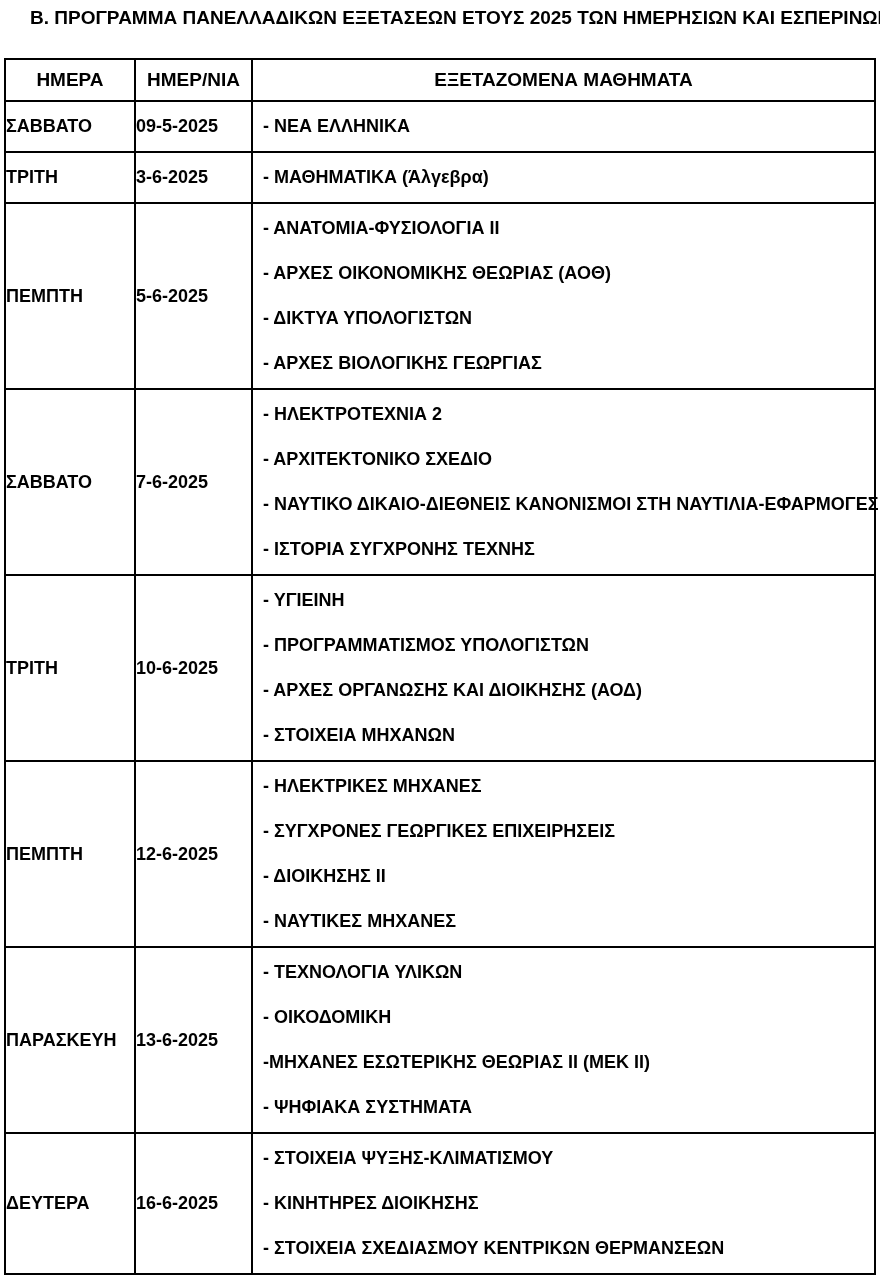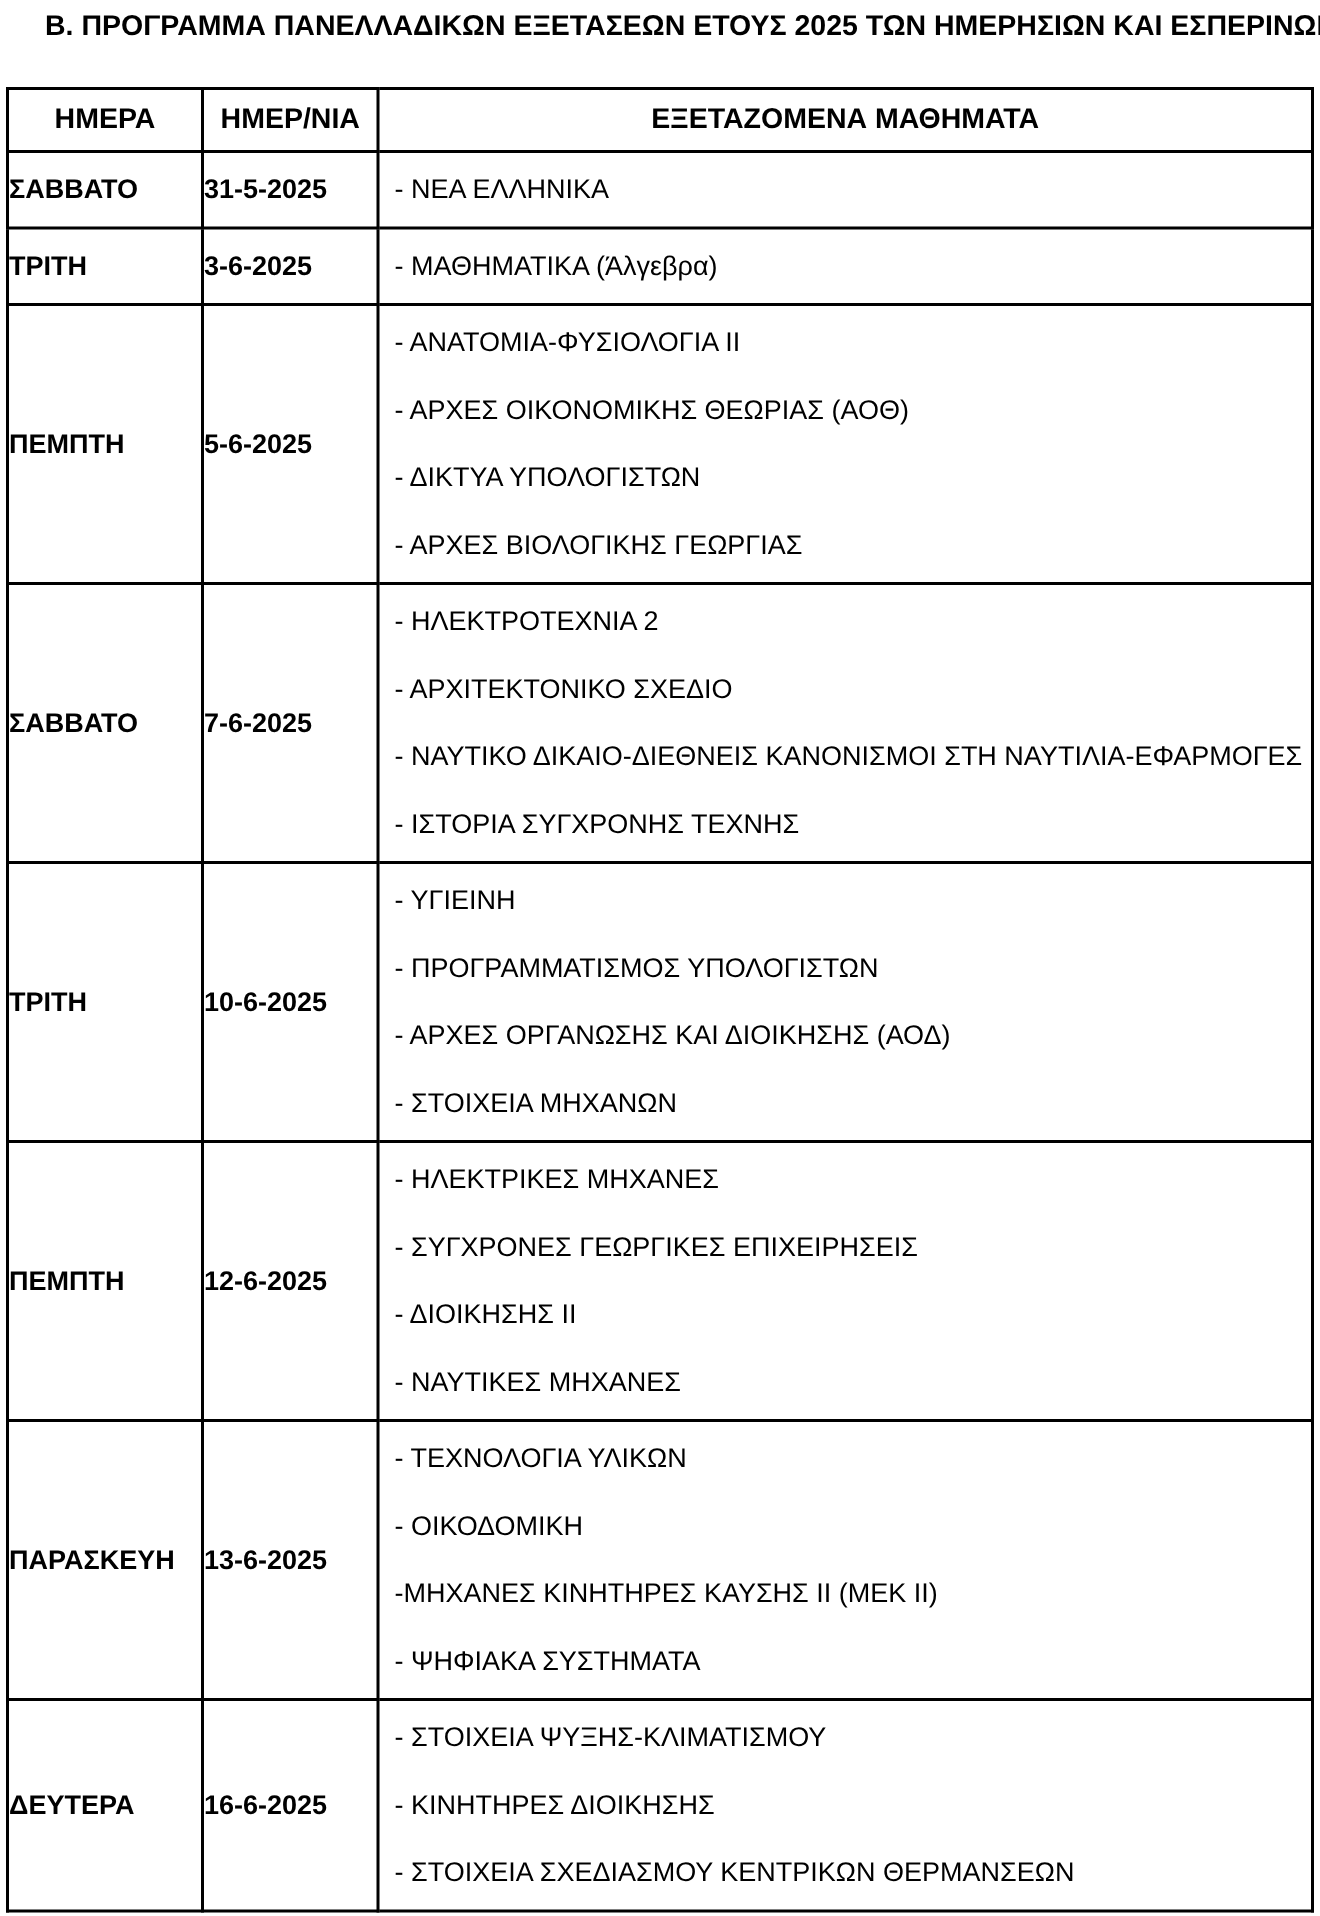--- a/index.html
+++ b/index.html
@@ -51,21 +51,21 @@
   }
   td.subjects-cell {
     padding: 2px 10px;
     vertical-align: middle;
   }
   .subject-line {
     height: 45px;
     display: flex;
     align-items: center;
     font-size: 18px;
-    font-weight: normal;
+    font-weight: bold;
     white-space: nowrap;
   }
 </style>
 </head>
 <body>
 
 <div class="page">
   <h1 class="doc-title">Β. ΠΡΟΓΡΑΜΜΑ ΠΑΝΕΛΛΑΔΙΚΩΝ ΕΞΕΤΑΣΕΩΝ ΕΤΟΥΣ 2025 ΤΩΝ ΗΜΕΡΗΣΙΩΝ ΚΑΙ ΕΣΠΕΡΙΝΩΝ ΕΠΑΛ</h1>
 
   <table class="schedule">
@@ -77,21 +77,21 @@
     <thead>
       <tr>
         <th class="col-head">ΗΜΕΡΑ</th>
         <th class="col-head">ΗΜΕΡ/ΝΙΑ</th>
         <th class="col-head">ΕΞΕΤΑΖΟΜΕΝΑ ΜΑΘΗΜΑΤΑ</th>
       </tr>
     </thead>
     <tbody id="table-body">
         <tr>
           <td class="day-cell">ΣΑΒΒΑΤΟ</td>
-          <td class="date-cell">31-5-2025</td>
+          <td class="date-cell">09-5-2025</td>
           <td class="subjects-cell">
             <div class="subject-line">- ΝΕΑ ΕΛΛΗΝΙΚΑ</div>
           </td>
         </tr>
         <tr>
           <td class="day-cell">ΤΡΙΤΗ</td>
           <td class="date-cell">3-6-2025</td>
           <td class="subjects-cell">
             <div class="subject-line">- ΜΑΘΗΜΑΤΙΚΑ (Άλγεβρα)</div>
           </td>
@@ -135,21 +135,21 @@
             <div class="subject-line">- ΔΙΟΙΚΗΣΗΣ ΙΙ</div>
             <div class="subject-line">- ΝΑΥΤΙΚΕΣ ΜΗΧΑΝΕΣ</div>
           </td>
         </tr>
         <tr>
           <td class="day-cell">ΠΑΡΑΣΚΕΥΗ</td>
           <td class="date-cell">13-6-2025</td>
           <td class="subjects-cell">
             <div class="subject-line">- ΤΕΧΝΟΛΟΓΙΑ ΥΛΙΚΩΝ</div>
             <div class="subject-line">- ΟΙΚΟΔΟΜΙΚΗ</div>
-            <div class="subject-line">-ΜΗΧΑΝΕΣ ΚΙΝΗΤΗΡΕΣ ΚΑΥΣΗΣ ΙΙ (ΜΕΚ ΙΙ)</div>
+            <div class="subject-line">-ΜΗΧΑΝΕΣ ΕΣΩΤΕΡΙΚΗΣ ΘΕΩΡΙΑΣ ΙΙ (ΜΕΚ ΙΙ)</div>
             <div class="subject-line">- ΨΗΦΙΑΚΑ ΣΥΣΤΗΜΑΤΑ</div>
           </td>
         </tr>
         <tr>
           <td class="day-cell">ΔΕΥΤΕΡΑ</td>
           <td class="date-cell">16-6-2025</td>
           <td class="subjects-cell">
             <div class="subject-line">- ΣΤΟΙΧΕΙΑ ΨΥΞΗΣ-ΚΛΙΜΑΤΙΣΜΟΥ</div>
             <div class="subject-line">- ΚΙΝΗΤΗΡΕΣ ΔΙΟΙΚΗΣΗΣ</div>
             <div class="subject-line">- ΣΤΟΙΧΕΙΑ ΣΧΕΔΙΑΣΜΟΥ ΚΕΝΤΡΙΚΩΝ ΘΕΡΜΑΝΣΕΩΝ</div>

